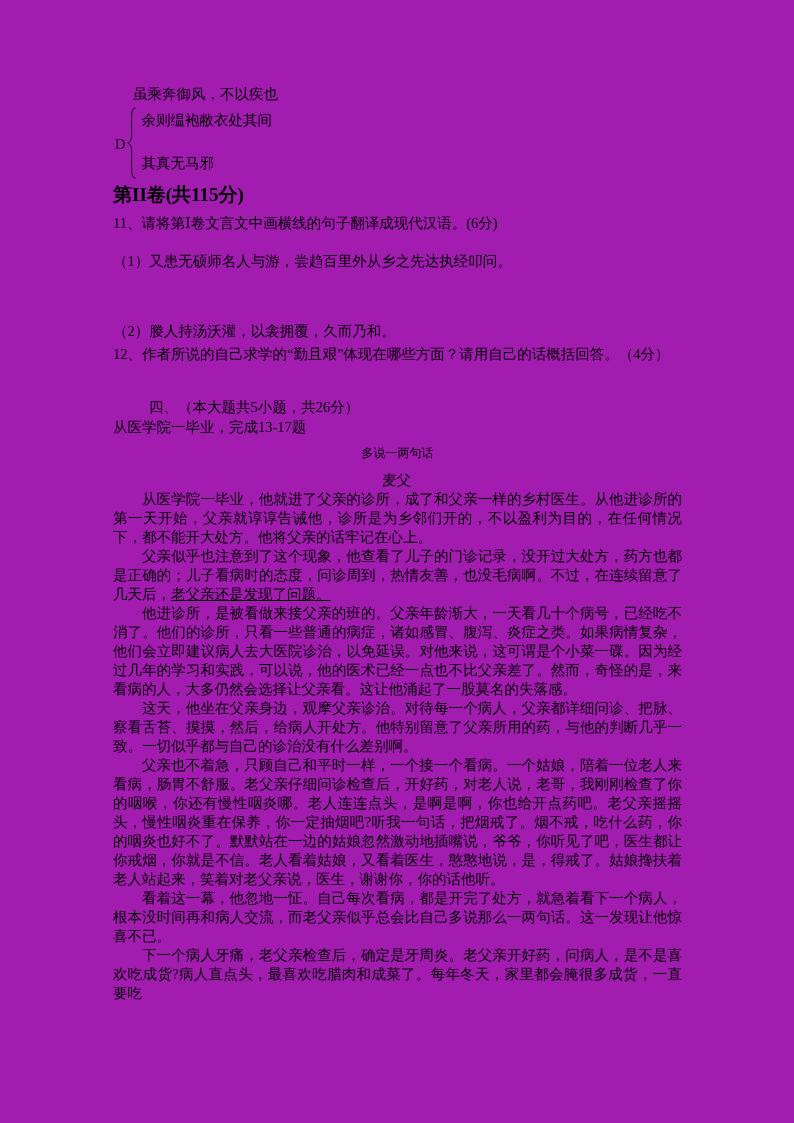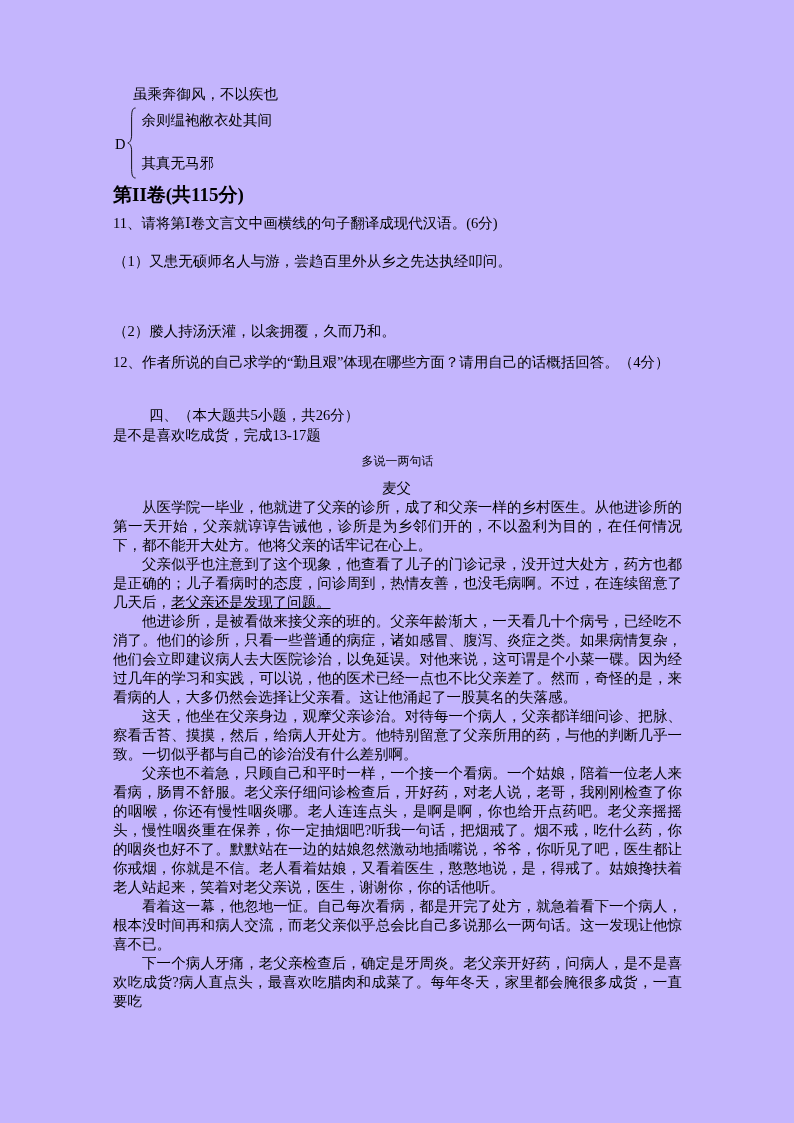--- a/index.html
+++ b/index.html
@@ -7,21 +7,21 @@
   body {
     width: 794px;
     height: 1123px;
     font-family: "Liberation Serif", "DejaVu Serif", serif;
     color: #000000;
     overflow: hidden;
   }
   .page {
     width: 794px;
     height: 1123px;
-    background: #c4b5fd;
+    background: #a21caf;
     padding: 85px 112px 30px 113px;
     overflow: hidden;
   }
   .t {
     font-size: 14.5px;
     line-height: 19px;
   }
   .intro-line { margin-left: 20px; }
 
   
@@ -42,21 +42,21 @@
 
   .section-title {
     margin-top: 4px;
     font-weight: bold;
     font-size: 19px;
     line-height: 20px;
   }
   .q11-stem  { margin-top: 9px; }
   .q11-item1 { margin-top: 19px; }
   .q11-item2 { margin-top: 51px; }
-  .q12-stem  { margin-top: 12px; }
+  .q12-stem  { margin-top: 4px; }
   .s4-heading { margin-top: 34px; margin-left: 36px; }
   .s4-instruction { margin-top: 1px; }
 
   .article-title {
     margin-top: 6px;
     text-align: center;
     font-size: 12px;
     line-height: 20px;
   }
   .article-author {
@@ -90,21 +90,21 @@
 
   <div class="section-title">第II卷(共115分)</div>
 
   <div class="t q11-stem">11、请将第Ⅰ卷文言文中画横线的句子翻译成现代汉语。(6分)</div>
   <div class="t q11-item1">（1）又患无硕师名人与游，尝趋百里外从乡之先达执经叩问。</div>
   <div class="t q11-item2">（2）媵人持汤沃灌，以衾拥覆，久而乃和。</div>
 
   <div class="t q12-stem">12、作者所说的自己求学的“勤且艰”体现在哪些方面？请用自己的话概括回答。（4分）</div>
 
   <div class="t s4-heading">四、（本大题共5小题，共26分）</div>
-  <div class="t s4-instruction">是不是喜欢吃成货，完成13-17题</div>
+  <div class="t s4-instruction">从医学院一毕业，完成13-17题</div>
 
   <div class="article-title">多说一两句话</div>
   <div class="t article-author">麦父</div>
 
   <div class="t para">从医学院一毕业，他就进了父亲的诊所，成了和父亲一样的乡村医生。从他进诊所的第一天开始，父亲就谆谆告诫他，诊所是为乡邻们开的，不以盈利为目的，在任何情况下，都不能开大处方。他将父亲的话牢记在心上。</div>
   <div class="t para"><span>父亲似乎也注意到了这个现象，他查看了儿子的门诊记录，没开过大处方，药方也都是正确的；儿子看病时的态度，问诊周到，热情友善，也没毛病啊。不过，在连续留意了几天后，</span><span class="underline">老父亲还是发现了问题。</span></div>
   <div class="t para">他进诊所，是被看做来接父亲的班的。父亲年龄渐大，一天看几十个病号，已经吃不消了。他们的诊所，只看一些普通的病症，诸如感冒、腹泻、炎症之类。如果病情复杂，他们会立即建议病人去大医院诊治，以免延误。对他来说，这可谓是个小菜一碟。因为经过几年的学习和实践，可以说，他的医术已经一点也不比父亲差了。然而，奇怪的是，来看病的人，大多仍然会选择让父亲看。这让他涌起了一股莫名的失落感。</div>
   <div class="t para">这天，他坐在父亲身边，观摩父亲诊治。对待每一个病人，父亲都详细问诊、把脉、察看舌苔、摸摸，然后，给病人开处方。他特别留意了父亲所用的药，与他的判断几乎一致。一切似乎都与自己的诊治没有什么差别啊。</div>
   <div class="t para">父亲也不着急，只顾自己和平时一样，一个接一个看病。一个姑娘，陪着一位老人来看病，肠胃不舒服。老父亲仔细问诊检查后，开好药，对老人说，老哥，我刚刚检查了你的咽喉，你还有慢性咽炎哪。老人连连点头，是啊是啊，你也给开点药吧。老父亲摇摇头，慢性咽炎重在保养，你一定抽烟吧?听我一句话，把烟戒了。烟不戒，吃什么药，你的咽炎也好不了。默默站在一边的姑娘忽然激动地插嘴说，爷爷，你听见了吧，医生都让你戒烟，你就是不信。老人看着姑娘，又看着医生，憨憨地说，是，得戒了。姑娘搀扶着老人站起来，笑着对老父亲说，医生，谢谢你，你的话他听。</div>
   <div class="t para">看着这一幕，他忽地一怔。自己每次看病，都是开完了处方，就急着看下一个病人，根本没时间再和病人交流，而老父亲似乎总会比自己多说那么一两句话。这一发现让他惊喜不已。</div>

